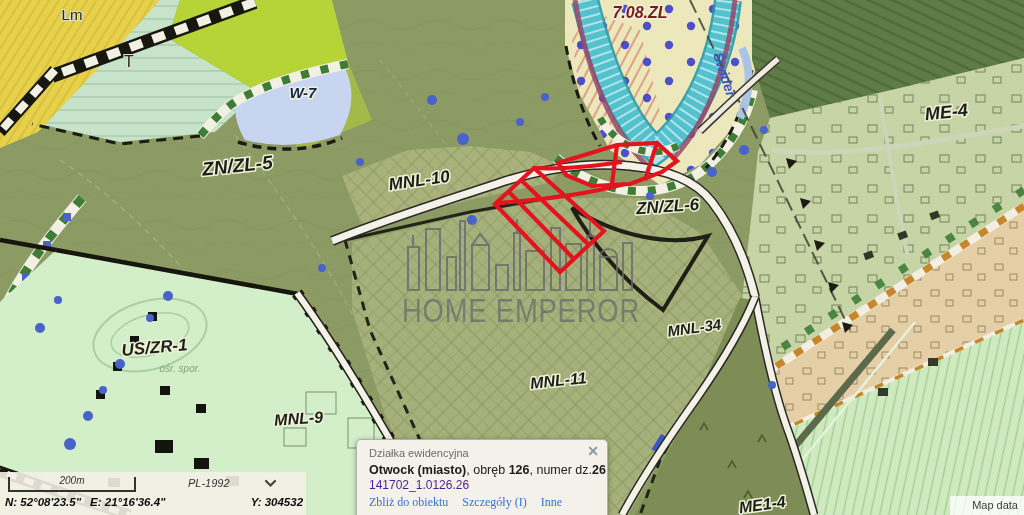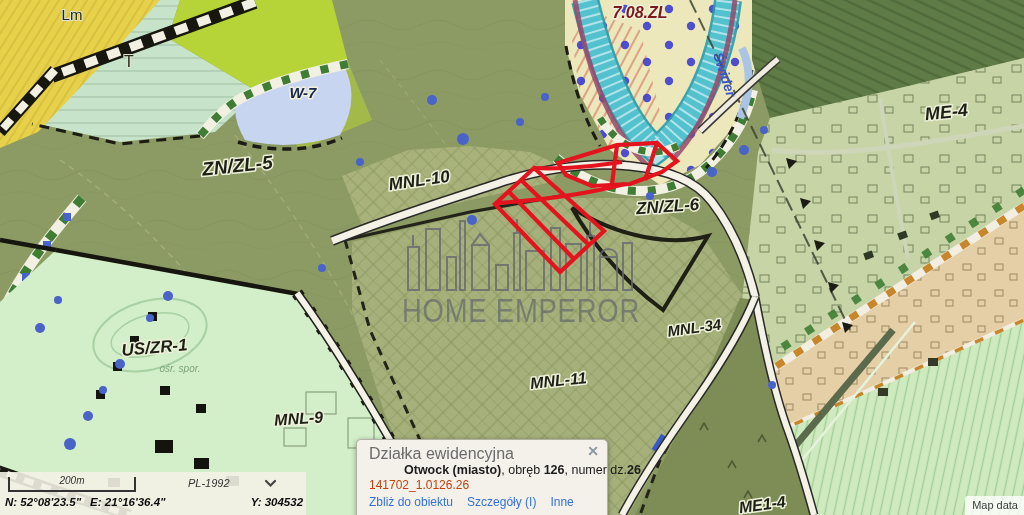--- a/index.html
+++ b/index.html
@@ -20,47 +20,47 @@
   .zl-note{font-family:"Liberation Sans",sans-serif;font-style:italic;fill:#7fa37c;
       text-anchor:middle;stroke:none;}
   .wmtext{font-family:"Liberation Sans",sans-serif;fill:#5f656b;opacity:.82;
       letter-spacing:1px;}
 
   
   .popup{position:absolute;left:356px;top:439px;width:252px;height:82px;
       background:#f4f1ea;border:1px solid #b3b0a6;border-radius:5px;
       box-shadow:0 1px 5px rgba(0,0,0,.35);padding:7px 10px 4px 12px;
       box-sizing:border-box;font-size:11px;color:#333;}
-  .popup .p-title{color:#6b6b6b;font-size:16px;line-height:13px;}
+  .popup .p-title{color:#6b6b6b;font-size:11px;line-height:13px;}
   .popup .p-close{position:absolute;right:8px;top:4px;color:#8c98a4;font-size:14px;
       font-weight:bold;cursor:pointer;line-height:14px;}
   .popup .p-main{font-size:12.5px;color:#1c1c1c;line-height:16px;margin-top:2px;
-      white-space:nowrap;margin-left:35px;}
+      white-space:nowrap;}
   .popup .p-main b{font-weight:bold;}
-  .popup .p-id{color:#c2410c;font-size:12px;line-height:15px;}
-  .popup .p-links{margin-top:2px;font-size:12px;color:#3472d8;white-space:nowrap;}
+  .popup .p-id{color:#4c1d95;font-size:12px;line-height:15px;}
+  .popup .p-links{margin-top:2px;font-size:12px;color:#3472d8;white-space:nowrap;font-family:Liberation Serif, serif;}
   .popup .p-links span{margin-right:14px;cursor:pointer;}
 
   
   .statusbar{position:absolute;left:0;top:472px;width:306px;height:43px;
       background:rgba(243,241,229,.9);font-style:italic;}
   .scalebar{position:absolute;left:8px;top:5px;width:124px;height:13px;
       border-left:2px solid #333;border-right:2px solid #333;border-bottom:2px solid #333;}
   .scalebar .scale-text{position:absolute;left:0;top:-2px;width:100%;text-align:center;
       font-size:10px;color:#333;line-height:12px;}
   .crs{position:absolute;left:188px;top:5px;font-size:11px;color:#333;cursor:pointer;
       display:flex;align-items:center;gap:34px;}
   .coords{position:absolute;left:5px;top:24px;display:flex;gap:9px;
       font-size:11.5px;font-weight:bold;color:#0c0c0c;white-space:nowrap;}
   .coords span:nth-child(3){margin-left:6px;margin-top:44px;}
   .coords span:nth-child(4){margin-left:8px;}
 
   
   .attrib{position:absolute;right:0;bottom:0;background:rgba(255,255,255,.78);
-      color:#3c3c3c;font-size:11px;padding:3px 6px 4px 7px;border-radius:2px 0 0 0;}
+      color:#3c3c3c;font-size:11px;padding:3px 6px 4px 22px;border-radius:2px 0 0 0;}
 </style>
 </head>
 <body>
 
 <div class="stage">
 
 <svg class="mapsvg" width="1024" height="515" viewBox="0 0 1024 515" xmlns="http://www.w3.org/2000/svg">
   <defs>
     <pattern id="lat" width="22" height="22" patternUnits="userSpaceOnUse" patternTransform="rotate(45)">
       <path d="M0 0H22M0 11H22M0 0V22M11 0V22" stroke="#7e8a55" stroke-width="0.8" fill="none"></path>

